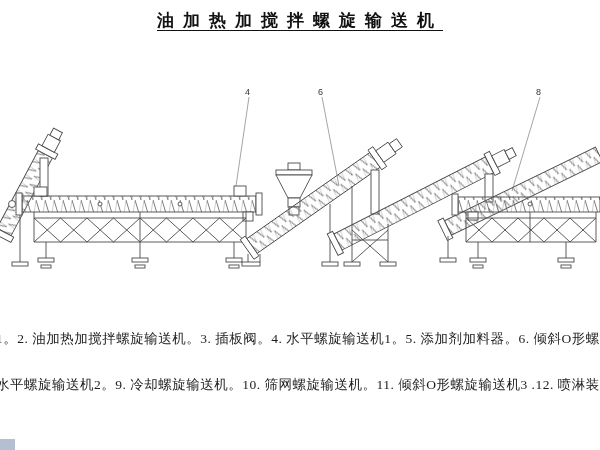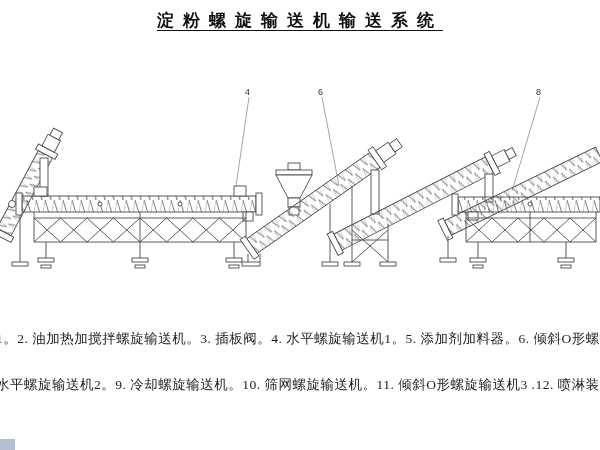--- a/index.html
+++ b/index.html
@@ -23,21 +23,21 @@
   svg.drawing{position:absolute;left:0;top:0;}
   .corner-mark{
     position:absolute;left:0;top:439px;width:15px;height:11px;
     background:#8296b4;opacity:.6;
   }
 </style>
 </head>
 <body>
 
 <div class="title">
-  <span>淀粉螺旋输送机输送系统</span>
+  <span>油加热加搅拌螺旋输送机</span>
 </div>
 
 <svg class="drawing" width="600" height="450" viewBox="0 0 600 450">
   <defs>
     <pattern id="screwP" width="9" height="20" patternUnits="userSpaceOnUse">
       <path d="M0,0 L6,20" stroke="#5a5a5a" stroke-width="0.8" fill="none"></path>
       <path d="M6,20 L9,0" stroke="#909090" stroke-width="0.45" fill="none"></path>
     </pattern>
   </defs>
 

